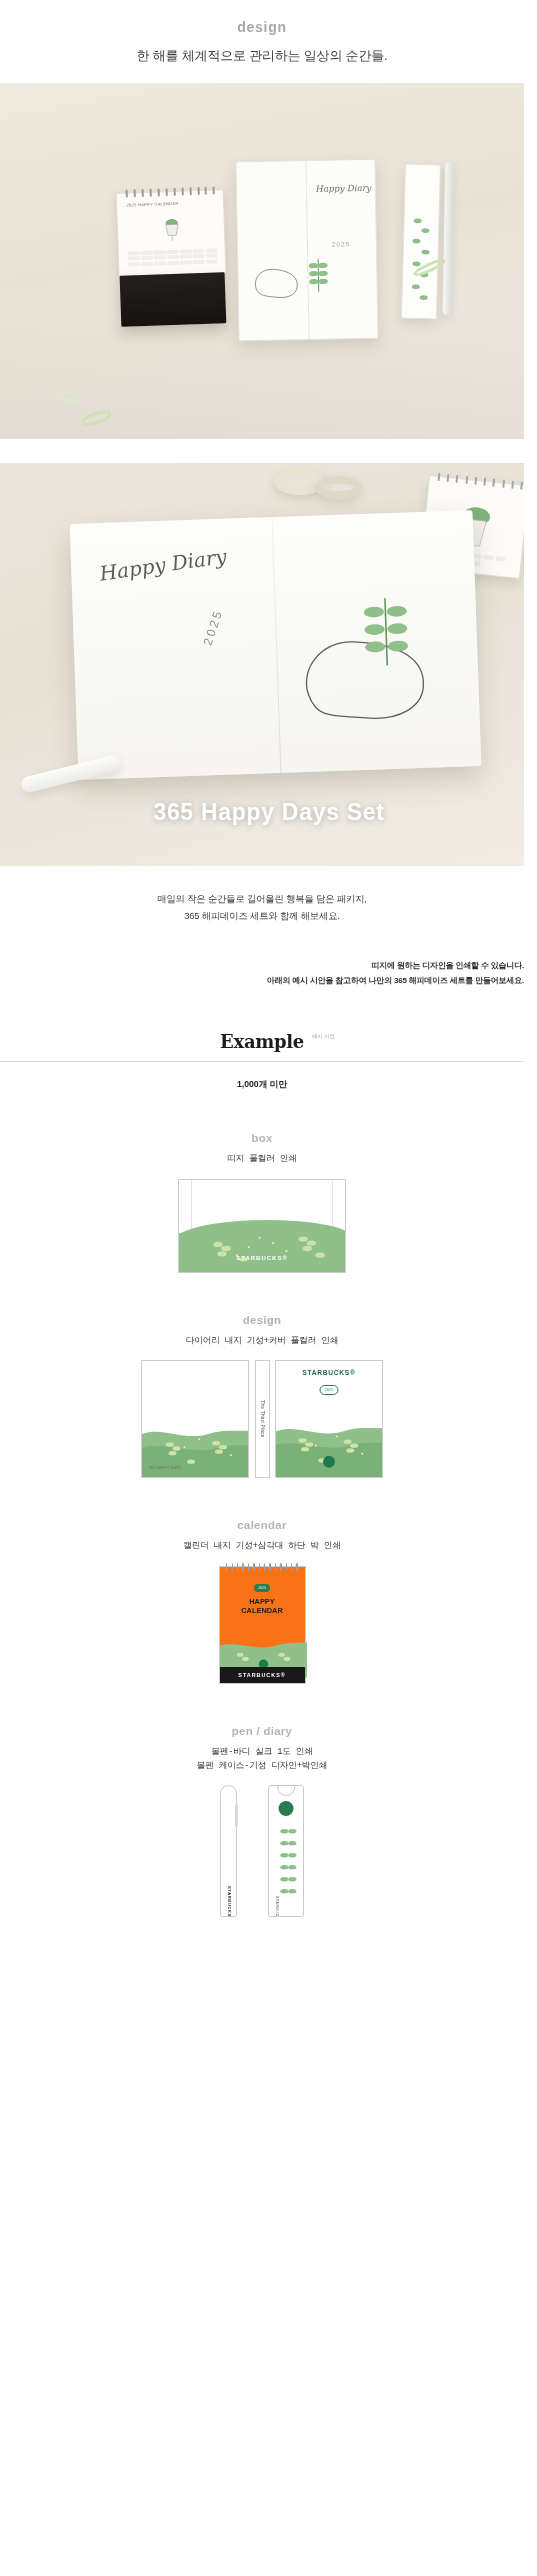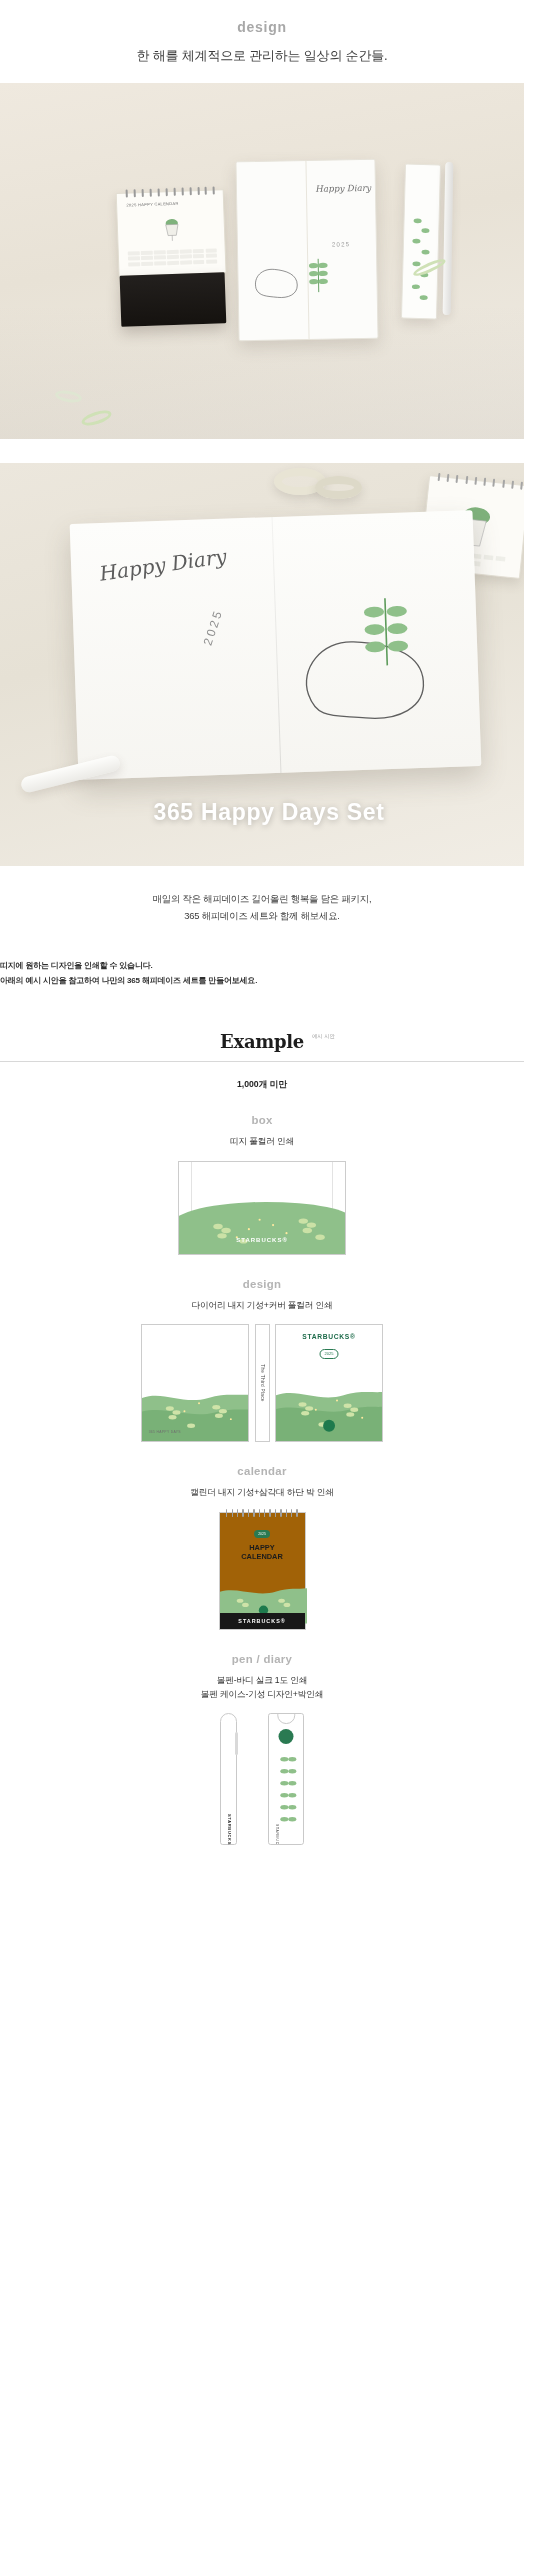--- a/index.html
+++ b/index.html
@@ -244,21 +244,21 @@
   
   .intro {
     text-align: center;
     padding: 27px 0 0;
   }
   .intro .l1 { font-size: 9.4px; color: #3b3b3b; letter-spacing: -0.2px; margin-bottom: 4.7px; }
   .intro .l2 { font-size: 9.4px; color: #3b3b3b; letter-spacing: -0.2px; }
   .intro .l2 b { font-weight: normal; }
 
   .notice {
-    text-align: left;
+    text-align: right;
     margin-top: 35px;
     font-size: 8px;
     line-height: 1.9;
     color: #2f2f2f;
     font-weight: bold;
     letter-spacing: -0.2px;
   }
 
   
   .example-wrap {
@@ -294,34 +294,35 @@
 
   .qty {
     text-align: center;
     margin-top: 17.5px;
     font-size: 8.7px;
     font-weight: bold;
     color: #222;
   }
 
   
-  .item { margin-top: 23px; text-align: center; }
+  .item { margin-top: 41px; text-align: center; }
   .item-label {
     font-size: 11.4px;
     font-weight: bold;
     color: #b4b4b4;
     letter-spacing: 0.3px;
     margin-bottom: 8px;
   }
   .item-desc {
     font-size: 8.7px;
     color: #2f2f2f;
     letter-spacing: -0.2px;
     line-height: 1.65;
     margin-bottom: 12px;
+    font-family: Liberation Mono, monospace;
   }
 
   
   .box-mock {
     width: 168px; height: 94px;
     margin: 0 auto;
     border: 0.7px solid #cccccc;
     position: relative;
     background: #fff;
     overflow: hidden;
@@ -389,21 +390,21 @@
   .dp-caption {
     position: absolute; left: 6.7px; bottom: 6.7px;
     font-size: 3.4px; color: #6f6f6f; letter-spacing: 0.3px;
   }
 
   
   .cal-mock {
     width: 87px; height: 118px;
     margin: 0 auto;
     border: 0.7px solid #cccccc;
-    background: #a16207;
+    background: #f97316;
     position: relative;
   }
   .cal-rings { position: absolute; left: 6.7px; right: 6.7px; top: -3.4px; display: flex; justify-content: space-between; }
   .cal-rings i { width: 1.3px; height: 7.4px; background: #a0a0a0; border-radius: 1.3px; }
   .cal-badge {
     position: absolute; left: 50%; top: 17.5px; transform: translateX(-50%);
     width: 16px; height: 8px; border-radius: 4px; background: #2a7a52;
     color: #fff; font-size: 3.4px; line-height: 8px; text-align: center;
   }
   .cal-h1 { position: absolute; left: 0; right: 0; top: 30px; text-align: center; font-size: 7.4px; font-weight: bold; color: #1c1c1c; }
@@ -623,21 +624,21 @@
         <ellipse cx="18" cy="78" rx="15" ry="8" fill="#8fc08a"></ellipse>
           <ellipse cx="52" cy="78" rx="15" ry="8" fill="#8fc08a"></ellipse>
       </svg>
     </div>
 
     <div class="p2-pen-white"></div>
     <div class="hero-title">365 Happy Days Set</div>
   </section>
 
   <section class="intro">
-    <div class="l1">매일의 작은 해피데이즈 길어올린 행복을 담은 패키지,</div>
+    <div class="l1">매일의 작은 순간들로 길어올린 행복을 담은 패키지,</div>
     <div class="l2">
       <b>365 해피데이즈 세트</b><span>와 함께 해보세요.</span>
     </div>
   </section>
 
   <section class="notice">
     <div>띠지에 원하는 디자인을 인쇄할 수 있습니다.</div>
     <div>아래의 예시 시안을 참고하여 나만의 365 해피데이즈 세트를 만들어보세요.</div>
   </section>
 

